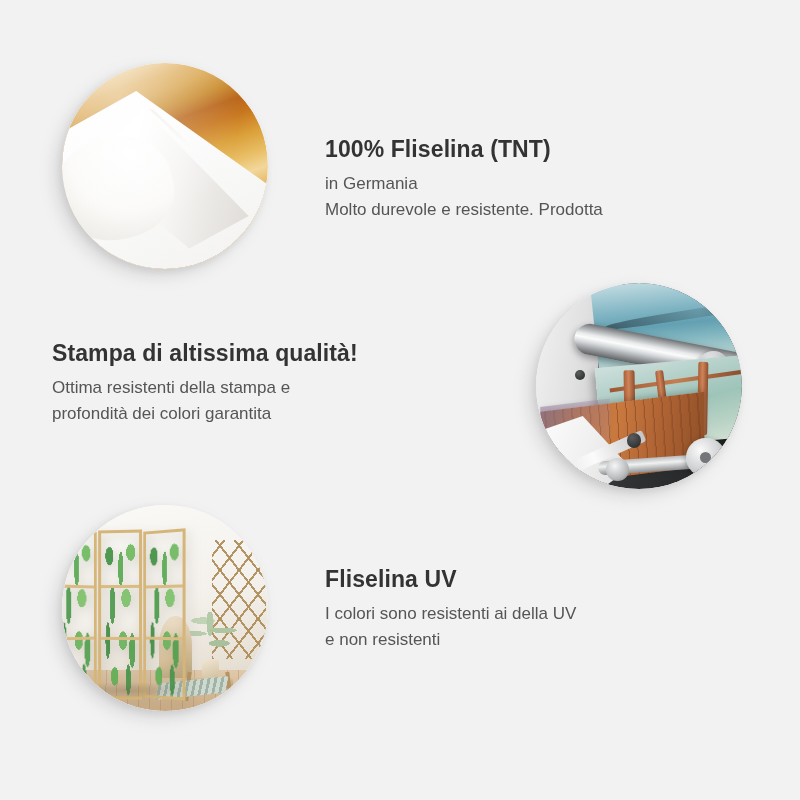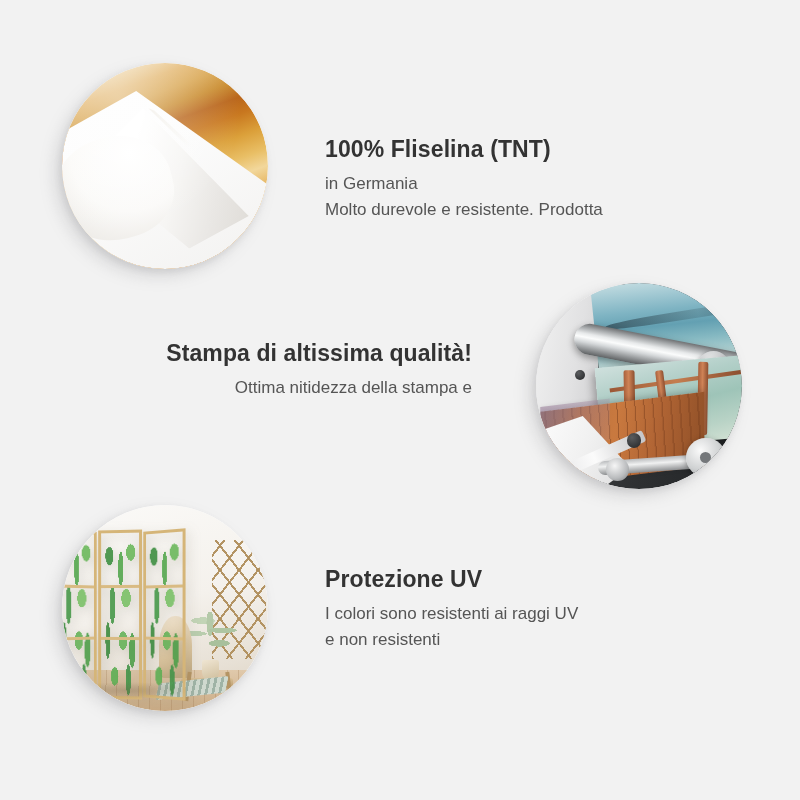--- a/index.html
+++ b/index.html
@@ -416,21 +416,21 @@
     line-height: 1.15;
     white-space: nowrap;
   }
   .feature-desc {
     font-size: 17px;
     color: #555555;
     line-height: 1.5;
     margin: 0;
     white-space: nowrap;
   }
-  .align-right { text-align: right; }
+  .align-right { text-align: left; }
 </style>
 </head>
 <body style="background: rgb(242, 242, 242);">
 
 <div class="stage">
 
   <div class="feature" style="left:0;top:0;">
 
     <div class="circle" id="circle-nonwoven" style="left:62px;top:63px;">
       <div class="inner">
@@ -475,21 +475,22 @@
         <div class="knob k1"></div>
         <div class="knob k2"></div>
         <div class="bottom-shaft"></div>
         <div class="spindle"></div>
         <div class="wheel"></div>
       </div>
     </div>
 
     <div class="text-block align-right" style="left:52px;top:340px;width:420px;">
       <p class="feature-title">Stampa di altissima qualità!</p>
-      <p class="feature-desc">Ottima nitidezza della stampa e</p>
+      <p class="feature-desc">Ottima resistenti della stampa e</p>
+      <p class="feature-desc">profondità dei colori garantita</p>
     </div>
   </div>
 
   <div class="feature" style="left:0;top:0;">
 
     <div class="circle" id="circle-uv" style="left:62px;top:505px;">
       <div class="inner">
         <div class="room"></div>
         <div class="floor"></div>
         <div class="lattice"></div>
@@ -515,19 +516,19 @@
             <div class="leaves"></div>
             <div class="grid-bar gb1"></div>
             <div class="grid-bar gb2"></div>
           </div>
         </div>
         <div class="screen-shadow"></div>
       </div>
     </div>
 
     <div class="text-block" style="left:325px;top:566px;width:420px;">
-      <p class="feature-title">Protezione UV</p>
-      <p class="feature-desc">I colori sono resistenti ai raggi UV</p>
+      <p class="feature-title">Fliselina UV</p>
+      <p class="feature-desc">I colori sono resistenti ai della UV</p>
       <p class="feature-desc">e non resistenti</p>
     </div>
   </div>
 
 </div>
 
 </body></html>

